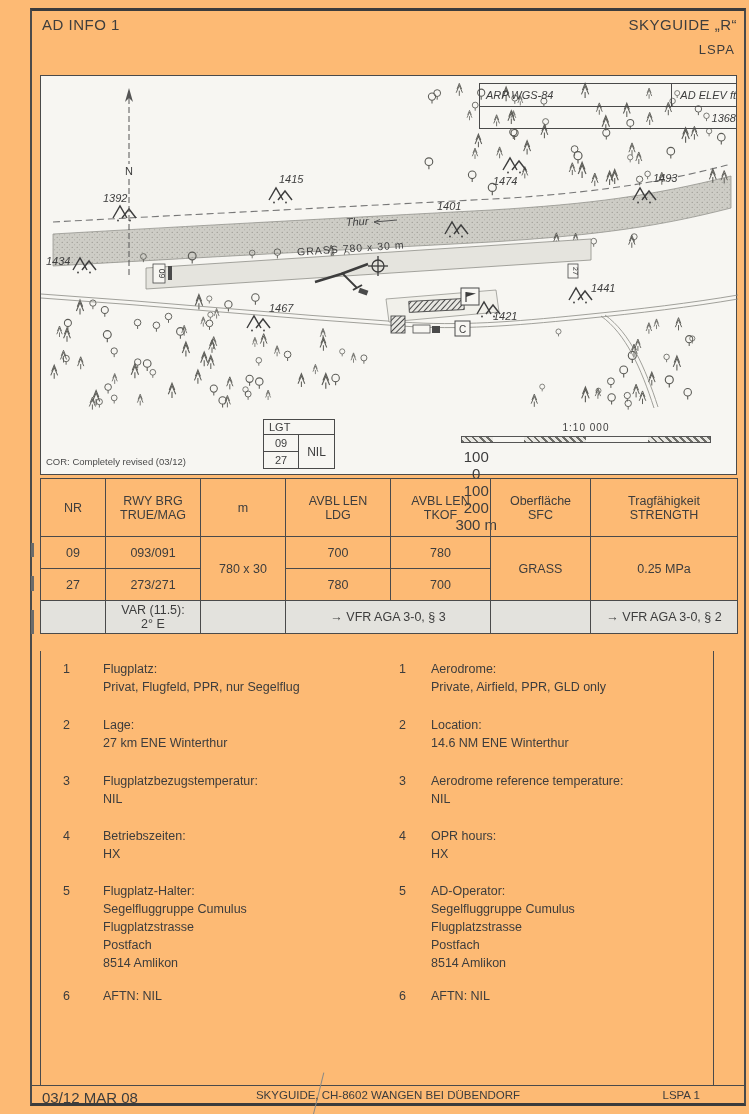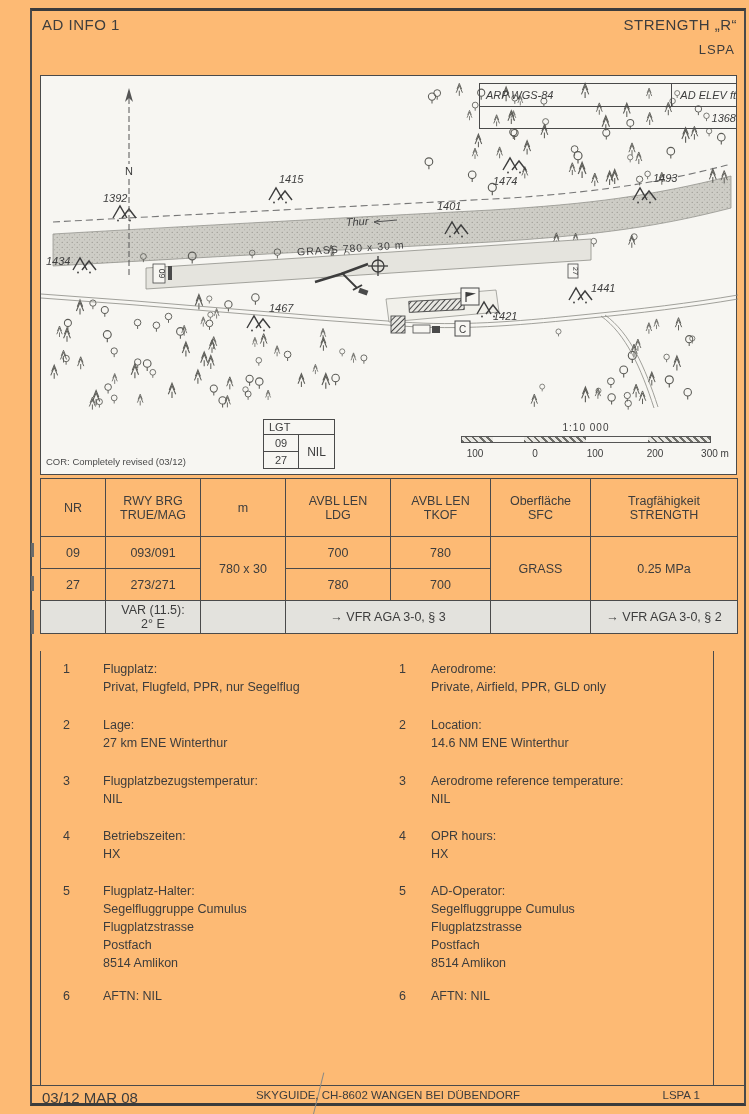--- a/index.html
+++ b/index.html
@@ -29,21 +29,21 @@
   #lgt-grid{display:flex;height:34px;}
   #lgt-nums{width:35px;border-right:1px solid #4a4a4a;}
   #lgt-nums div{height:17px;line-height:16px;text-align:center;}
   #lgt-nums div:first-child{border-bottom:1px solid #4a4a4a;}
   #lgt-val{flex:1;display:flex;align-items:center;justify-content:center;font-size:12px;}
   
   #scale-ratio{left:420px;top:346px;width:250px;text-align:center;font-size:10px;letter-spacing:1px;}
   #scale-bar{left:420px;top:360px;width:250px;height:7px;border:1px solid #555;display:flex;background:#f7f6f2;}
   #scale-bar span{height:100%;}
   .sb-h{background:repeating-linear-gradient(45deg,#6d6d68 0 2px,#e8e7e2 2px 5px);}
-  #scale-ticks{left:404px;top:372px;width:300px;font-size:10px;display:flex;}
+  #scale-ticks{left:404px;top:372px;width:300px;font-size:15px;display:flex;flex-direction:column;}
   #scale-ticks span{width:62.5px;text-align:center;}
   #cor-note{left:5px;top:380px;font-size:9.5px;color:#4a4a4a;}
   
   .chg{left:31px;width:2.5px;background:#6b6b6b;}
   
   #rwy-table{left:40px;top:478px;width:697px;border-collapse:collapse;table-layout:fixed;padding-left:8px;}
   #rwy-table td,#rwy-table th{border:1.2px solid #4a4a4a;font-size:12.5px;font-weight:normal;
       text-align:center;vertical-align:middle;white-space:pre-line;padding:2px;color:#3d3d3d;}
   #rwy-table th{height:58px;}
   #rwy-table td{height:32px;}
@@ -64,21 +64,21 @@
   svg text{fill:#3d3d3d;}
   .spot{font-style:italic;font-size:11px;}
 </style>
 </head>
 <body>
 
 <div id="page">
   <div class="abs" id="frame"></div>
 
   <div class="abs" id="hdr-left">AD INFO 1</div>
-  <div class="abs" id="hdr-right">STRENGTH „R“</div>
+  <div class="abs" id="hdr-right">SKYGUIDE „R“</div>
   <div class="abs" id="hdr-code">LSPA</div>
 
   <div class="abs" id="map-panel">
     <svg id="map-svg" width="697" height="400" viewBox="0 0 697 400">
       <defs>
         <pattern id="stipple" width="5" height="5" patternUnits="userSpaceOnUse">
           <rect width="5" height="5" fill="#cecdc6"></rect>
           <circle cx="1.2" cy="1.4" r="0.55" fill="#95958e"></circle>
           <circle cx="3.6" cy="3.8" r="0.55" fill="#a3a39b"></circle>
         </pattern>

